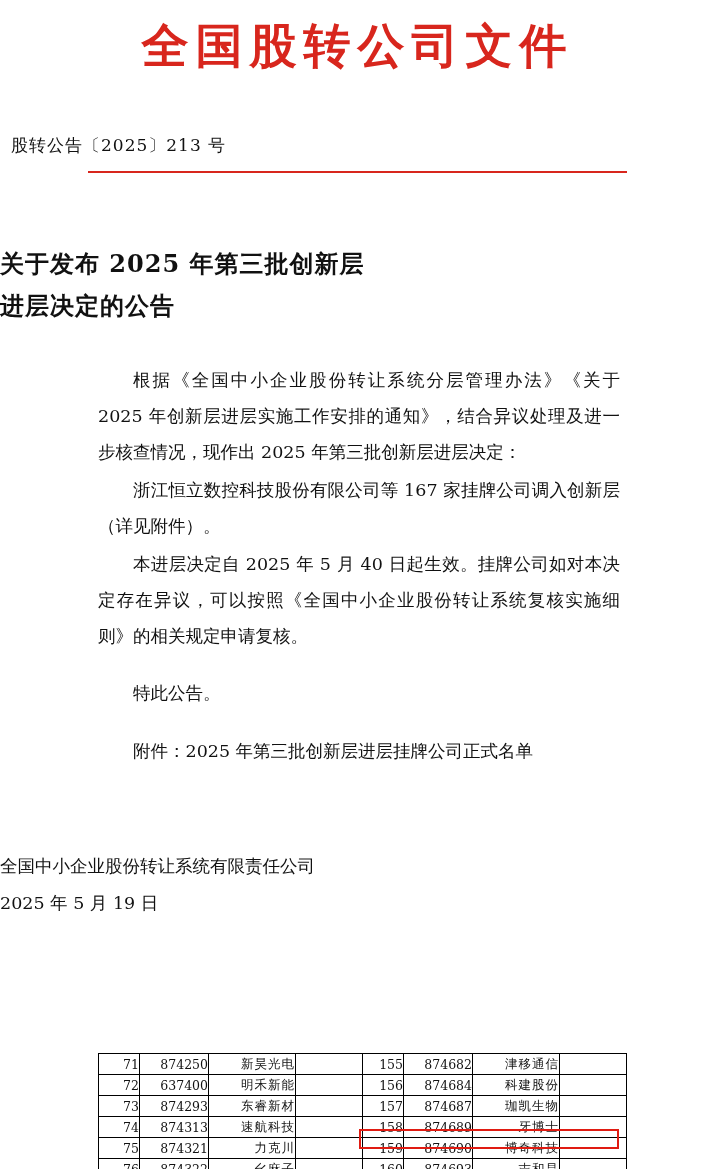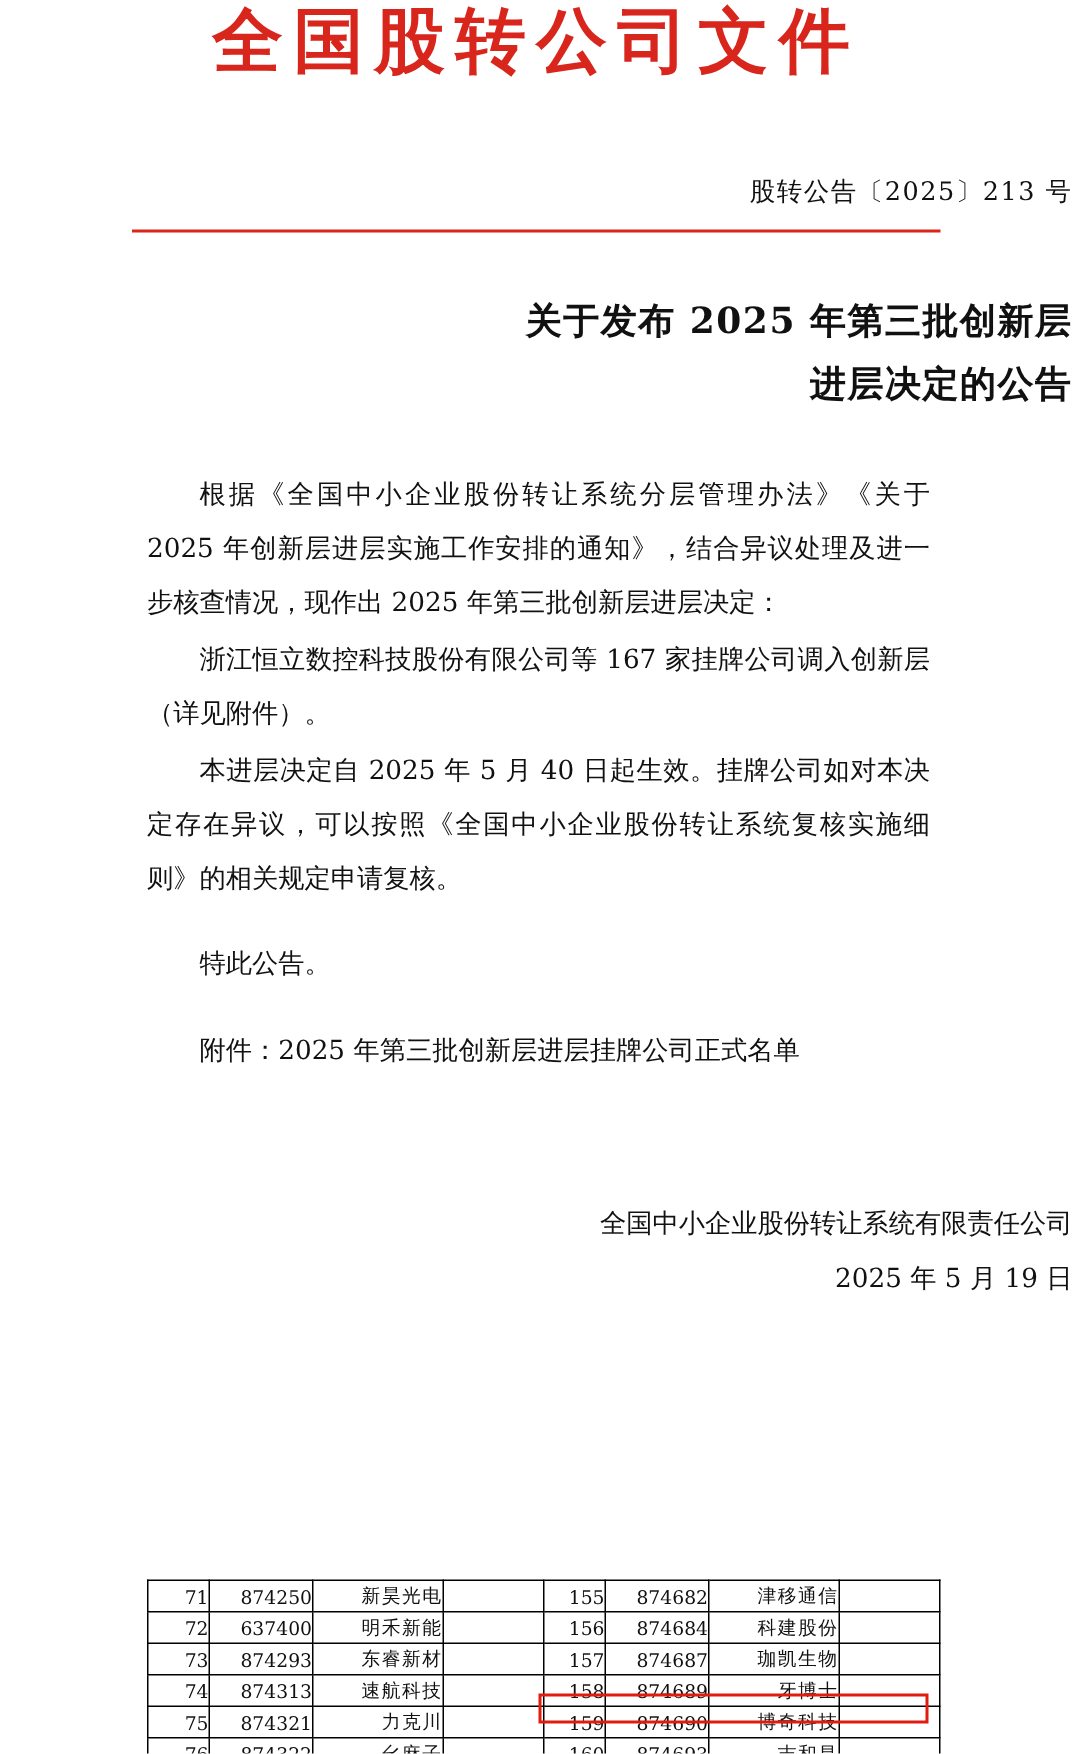--- a/index.html
+++ b/index.html
@@ -19,53 +19,55 @@
   .page {
     width: 715px;
     height: 1169px;
     position: relative;
     box-sizing: border-box;
   }
 
   
   .masthead {
     text-align: center;
+    padding-top: 18px;
   }
   .masthead-title {
     color: #d8261d;
     font-family: "DejaVu Serif", serif;
     font-weight: bold;
     font-size: 47px;
     letter-spacing: 7px;
     line-height: 1.2;
     white-space: nowrap;
   }
 
   .doc-number {
-    text-align: right;
+    text-align: left;
     font-size: 17px;
     font-family: "DejaVu Serif", serif;
     margin-top: 60px;
     letter-spacing: 1px;
+    padding-left: 11px;
   }
 
   .red-rule {
     border: none;
     border-top: 2.5px solid #d8261d;
     margin: 14px 88px 0 88px;
   }
 
   
   .doc-title {
-    text-align: right;
+    text-align: left;
     font-family: "DejaVu Serif", serif;
     font-weight: bold;
     font-size: 24px;
     line-height: 1.75;
-    margin-top: 38px;
+    margin-top: 70px;
     letter-spacing: 1px;
   }
 
   
   .body-text {
     margin: 36px 95px 0 95px;
     font-size: 17.5px;
     line-height: 2.05;
     text-align: justify;
     font-family: "DejaVu Serif", serif;
@@ -74,21 +76,21 @@
     margin: 0 0 2px 3px;
     text-indent: 2em;
   }
   .gap-para {
     margin-top: 22px !important;
   }
 
   
   .signature {
     margin-top: 78px;
-    text-align: right;
+    text-align: left;
     font-size: 17.5px;
     line-height: 2.1;
     font-family: "DejaVu Serif", serif;
   }
 
   
   .table-wrap {
     position: absolute;
     left: 98px;
     top: 1053px;

